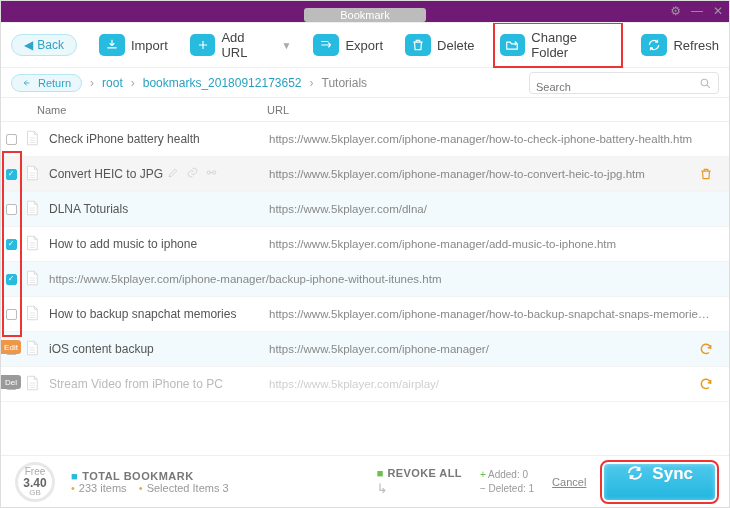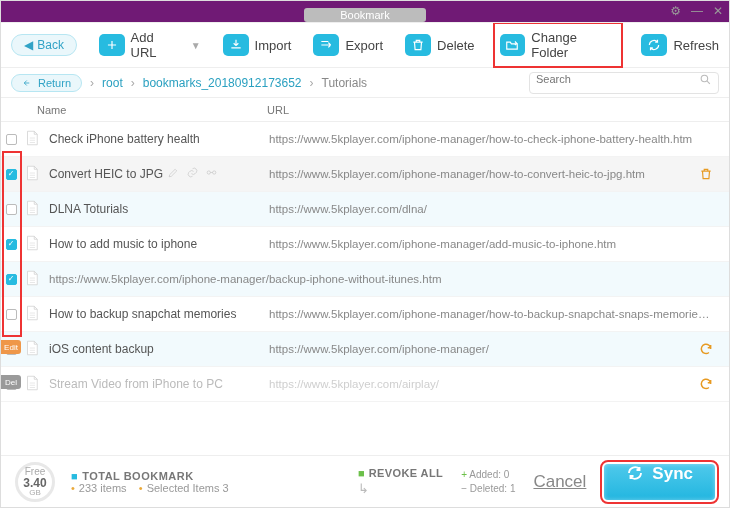--- a/index.html
+++ b/index.html
@@ -12,21 +12,21 @@
   .tb-item { display:flex; align-items:center; gap:6px; color:#444; cursor:pointer; font-size:13px;}
   .tb-icon { width:26px; height:22px; border-radius:5px; background:#27bbe0; display:flex; align-items:center; justify-content:center; }
   .tb-icon svg { stroke:#fff; fill:none; stroke-width:2; }
   .red-box { outline:2px solid #e33; outline-offset:2px; }
   .addurl-caret { color:#aaa; font-size:10px; margin-left:2px;}
   .breadcrumb-bar { height:30px; display:flex; align-items:center; padding:0 10px; border-bottom:1px solid #eee; gap:6px; background:#fff;}
   .return-pill { display:flex; align-items:center; gap:4px; border:1px solid #b7e6f2; background:#eaf7fb; color:#31a3c6; border-radius:12px; padding:2px 10px; font-size:11px; cursor:pointer;}
   .crumb-root { color:#2aa0c0; cursor:pointer; }
   .crumb-sep { color:#aaa; margin:0 2px;}
   .crumb-current { color:#888; }
-  .search-wrap { margin-left:auto; display:flex; align-items:flex-start; border:1px solid #e3e3e3; border-radius:4px; width:190px; height:22px; padding:0 6px; color:#aaa;}
+  .search-wrap { margin-left:auto; display:flex; align-items:flex-end; border:1px solid #e3e3e3; border-radius:4px; width:190px; height:22px; padding:0 6px; color:#aaa;}
   .search-wrap input { border:none; outline:none; flex:1; font-size:11px; color:#666; background:transparent;}
   .list-header { height:24px; display:flex; align-items:center; padding-left:36px; border-bottom:1px solid #eee; color:#777; font-size:11px;}
   .list-header .col-name { width:230px; }
   .list { }
   .row { display:flex; align-items:center; height:35px; border-bottom:1px solid #f3f3f3; padding-right:14px; position:relative;}
   .row.muted { color:#bbb; }
   .row.band-blue { background:#f2fafd; }
   .row.hovered { background:#f5f5f5; }
   .chk { width:20px; display:flex; justify-content:center; }
   .chk .box { width:11px; height:11px; border:1px solid #bbb; border-radius:2px; display:flex; align-items:center; justify-content:center; background:#fff; }
@@ -50,21 +50,21 @@
   .gauge .free { font-size:10px; color:#aaa; line-height:1;}
   .gauge .val { font-size:12px; font-weight:bold; color:#666; line-height:1;}
   .gauge .unit { font-size:8px; color:#aaa; line-height:1;}
   .totals .dot { color:#27bbe0; margin-right:4px;}
   .totals .odot { color:#eaa93a; margin-right:4px;}
   .totals-row1 { font-weight:bold; color:#777; letter-spacing:0.5px;}
   .totals-row2 { color:#999; }
   .revoke-block { margin-left:auto; display:flex; align-items:center; gap:18px; color:#777; }
   .revoke-block b { font-weight:bold; letter-spacing:0.4px;}
   .added-col { display:flex; flex-direction:column; font-size:10px; color:#999; line-height:1.4;}
-  .cancel-link { color:#888; font-size:17px; text-decoration:underline; cursor:pointer;}
+  .cancel-link { color:#888; font-size:11px; text-decoration:underline; cursor:pointer;}
   .sync-btn { display:flex; align-items:flex-start; gap:8px; background:linear-gradient(#4fc9eb,#22b6e0); color:#fff; height:36px; padding:0 22px; border-radius:4px; font-size:17px; font-weight:bold; cursor:pointer; box-shadow:inset 0 0 4px rgba(255,255,255,.4);}
   .sync-btn svg { stroke:#fff; fill:none; stroke-width:2.5;}
   .sel-red-left { position:absolute; left:3px; top:152px; width:16px; height:182px; outline:2px solid #e33; pointer-events:none;}
 </style>
 </head>
 <body>
 
 <div class="titlebar">
   <div class="title-pill">Bookmark</div>
   <div class="win-controls">
@@ -76,34 +76,34 @@
 
 <div class="toolbar">
   <div class="back-pill">
     <span>◀</span>
     <span>Back</span>
   </div>
 
   <div class="tb-item">
     <span class="tb-icon">
         <svg width="16" height="14" viewBox="0 0 24 24">
+          <path d="M12 3v10m0 0l-4-4m4 4l4-4M4 17h16"></path>
+        </svg>
+      </span>
+    <span>Import</span>
+  </div>
+
+  <div class="tb-item">
+    <span class="tb-icon">
+        <svg width="16" height="14" viewBox="0 0 24 24">
           <path d="M12 5v14M5 12h14"></path>
         </svg>
       </span>
     <span>Add URL</span>
     <span class="addurl-caret">▼</span>
-  </div>
-
-  <div class="tb-item">
-    <span class="tb-icon">
-        <svg width="16" height="14" viewBox="0 0 24 24">
-          <path d="M12 3v10m0 0l-4-4m4 4l4-4M4 17h16"></path>
-        </svg>
-      </span>
-    <span>Import</span>
   </div>
 
   <div class="tb-item">
     <span class="tb-icon">
         <svg width="16" height="14" viewBox="0 0 24 24">
           <path d="M4 6h12M4 12h16m0 0l-4-4m4 4l-4 4"></path>
         </svg>
       </span>
     <span>Export</span>
   </div>

